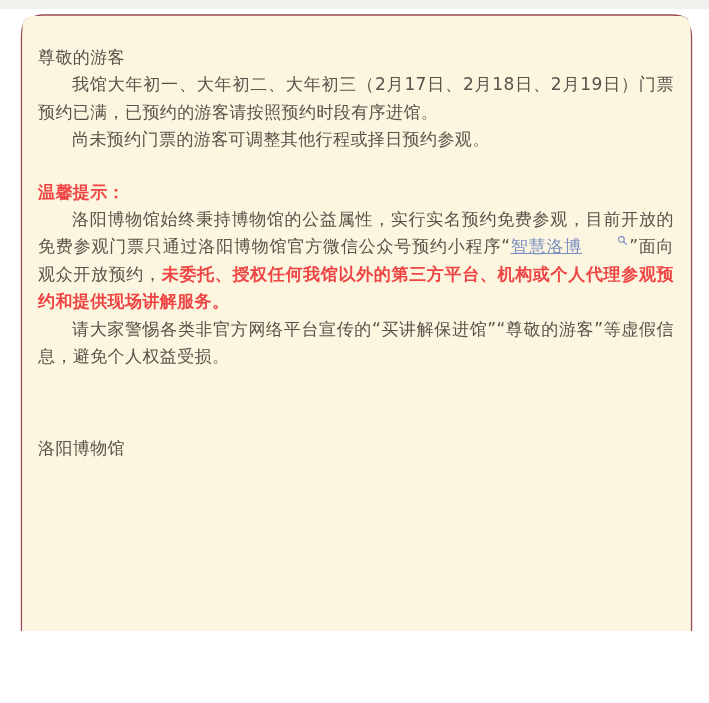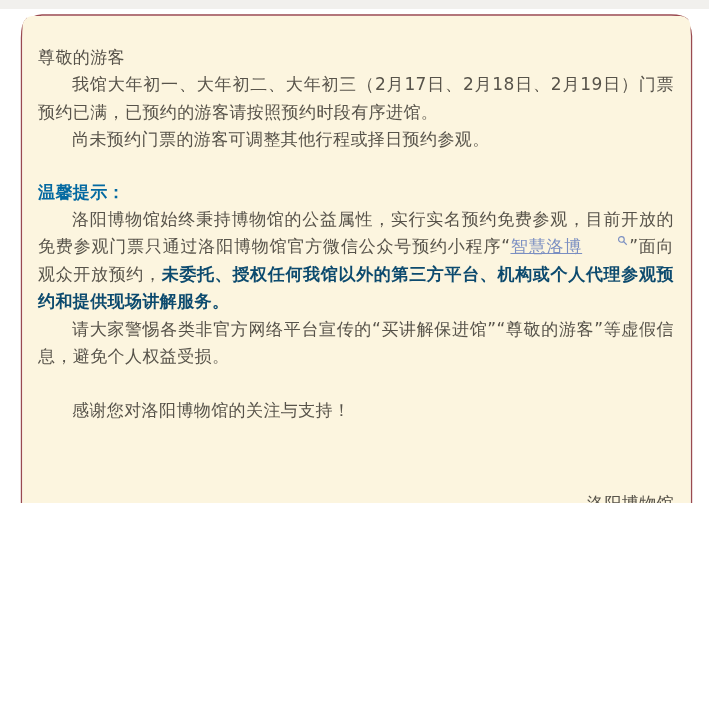--- a/index.html
+++ b/index.html
@@ -4,21 +4,21 @@
 <style>
   html, body {
     margin: 0;
     padding: 0;
     background: #ffffff;
     font-family: "DejaVu Sans", sans-serif;
   }
   .page {
     position: relative;
     width: 709px;
-    height: 503px;
+    height: 631px;
     background: #ffffff;
     overflow: hidden;
   }
   .top-strip {
     position: absolute;
     top: 0; left: 0; right: 0;
     height: 9px;
     background: #f1f0ed;
   }
   svg.frame {
@@ -37,50 +37,49 @@
     text-align: justify;
   }
   .content p {
     margin: 0;
     text-indent: 2em;
   }
   .content p.flush {
     text-indent: 0;
   }
   .tips {
-    color: #0369a1;
+    color: #ef4444;
     font-weight: bold;
     margin-top: 25px !important;
   }
   .em-orange { color: #f0a232; }
   .em-hl {
     background: #ffd95c;
     color: #4f4426;
     padding: 0 1px;
     border-bottom: 2px solid #8a6d28;
   }
   .em-red {
-    color: #0c4a6e;
+    color: #ef4444;
     font-weight: bold;
   }
   .link {
     color: #7b8fc2;
     cursor: pointer;
     text-decoration: underline;
   }
   .search-ico {
     display: inline-block;
     position: relative;
     top: -6px;
     margin: 0 1px;
   }
   .thanks { margin-top: 27px !important; }
   .sig-block {
     margin-top: 64px;
-    text-align: right;
   }
   .sig-block p {
     text-indent: 0;
     line-height: 29px;
   }
 </style>
 </head>
 <body>
 
 <div class="page">
@@ -118,20 +117,19 @@
 
     <p class="flush tips">温馨提示：</p>
 
     <p><span>洛阳博物馆始终秉持博物馆的公益属性，实行实名预约免费参观，目前开放的免费参观门票只通过洛阳博物馆官方微信公众号预约小程序“</span><span class="link">智慧洛博</span><span class="search-ico"><svg width="11" height="11" viewBox="0 0 12 12">
             <circle cx="4.8" cy="4.8" r="3.1" fill="none" stroke="#7b8fc2" stroke-width="1.3"></circle>
             <line x1="7.3" y1="7.3" x2="10.6" y2="10.6" stroke="#7b8fc2" stroke-width="1.3"></line>
           </svg></span><span>”面向观众开放预约，</span><span class="em-red">未委托、授权任何我馆以外的第三方平台、机构或个人代理参观预约和提供现场讲解服务。</span></p>
 
     <p>请大家警惕各类非官方网络平台宣传的“买讲解保进馆”“尊敬的游客”等虚假信息，避免个人权益受损。</p>
 
-    <p class="thanks">感谢您对洛阳博物馆的关注与支持！</p>
 
     <div class="sig-block">
       <p>洛阳博物馆</p>
     </div>
 
   </div>
 </div>
 
 </body></html>

